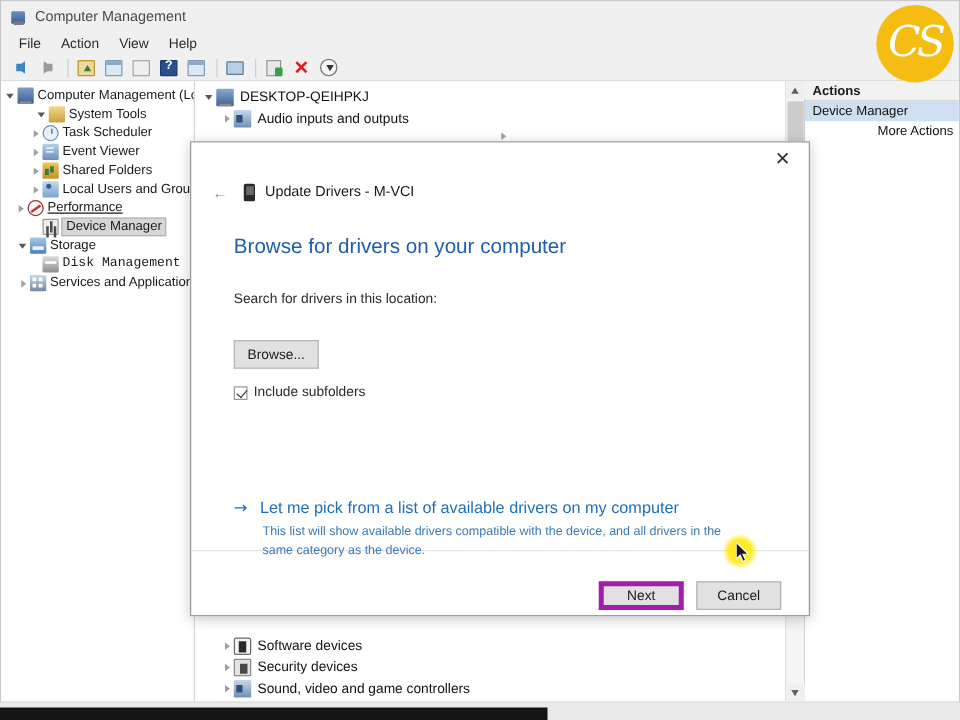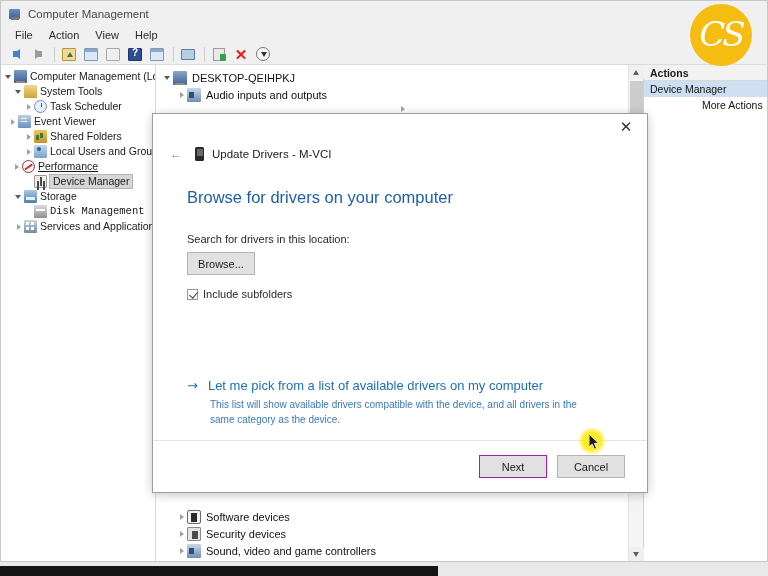--- a/index.html
+++ b/index.html
@@ -471,22 +471,23 @@
   }
   .btn {
     font-family: "Liberation Sans", sans-serif;
     font-size: 11px;
     color: #1a1a1a;
     background: #e1e1e1;
     border: 1px solid #b4b4b4;
     height: 23px;
     min-width: 68px;
     cursor: default;
-  }
-  .btn.primary { border: 1px solid #a21caf; background:#e1e1e1; }
+    margin-top: 20px;
+  }
+  .btn.primary { border: 4px solid #a21caf; background:#e1e1e1; }
 
   .checkrow {
     display: flex;
     align-items: center;
     margin-top: 13px;
     gap: 5px;
   }
   .checkbox {
     width: 11px; height: 11px;
     border: 1px solid #9a9a9a;
@@ -558,21 +559,21 @@
     background: radial-gradient(circle, rgba(255,232,0,0.85) 45%, rgba(255,232,0,0.0) 72%);
   }
   .cursor-arrow {
     position: absolute;
     left: 11px; top: 7px;
   }
 
   
   .logo {
     position: absolute;
-    right: 16px; top: 4px;
+    right: 5px; top: 4px;
     width: 62px; height: 62px;
     border-radius: 50%;
     background: #f5bd12;
     z-index: 50;
     display: flex;
     align-items: center;
     justify-content: center;
   }
   .logo-text {
     font-family: "DejaVu Serif", serif;
@@ -658,31 +659,31 @@
     </div>
 
     <div class="body-area">
 
       <div class="left-pane">
         <div class="tree-row" style="padding-left:2px;">
           <span class="twisty open"></span>
           <span class="tnode-icon ti-computer"></span>
           <span class="tr-label">Computer Management (Local)</span>
         </div>
-        <div class="tree-row" style="padding-left:12px;">
+        <div class="tree-row" style="padding-left:27px;">
           <span class="twisty open"></span>
           <span class="tnode-icon ti-tools"></span>
           <span class="tr-label">System Tools</span>
         </div>
         <div class="tree-row" style="padding-left:22px;">
           <span class="twisty closed"></span>
           <span class="tnode-icon ti-clock"></span>
           <span class="tr-label">Task Scheduler</span>
         </div>
-        <div class="tree-row" style="padding-left:6px;">
+        <div class="tree-row" style="padding-left:22px;">
           <span class="twisty closed"></span>
           <span class="tnode-icon ti-event"></span>
           <span class="tr-label">Event Viewer</span>
         </div>
         <div class="tree-row" style="padding-left:22px;">
           <span class="twisty closed"></span>
           <span class="tnode-icon ti-shared"></span>
           <span class="tr-label">Shared Folders</span>
         </div>
         <div class="tree-row" style="padding-left:22px;">

